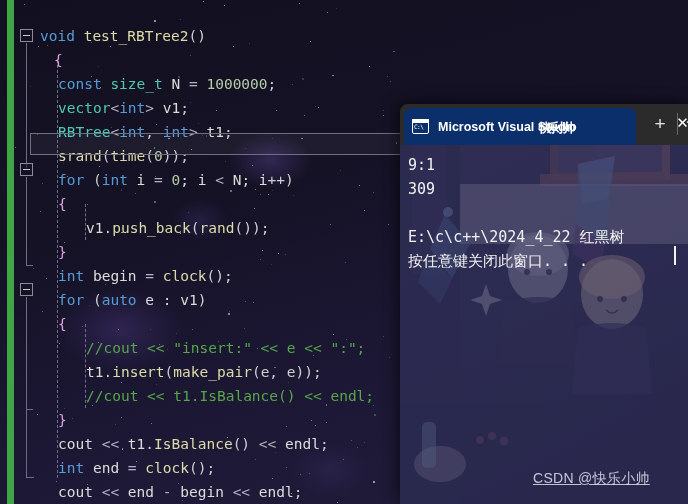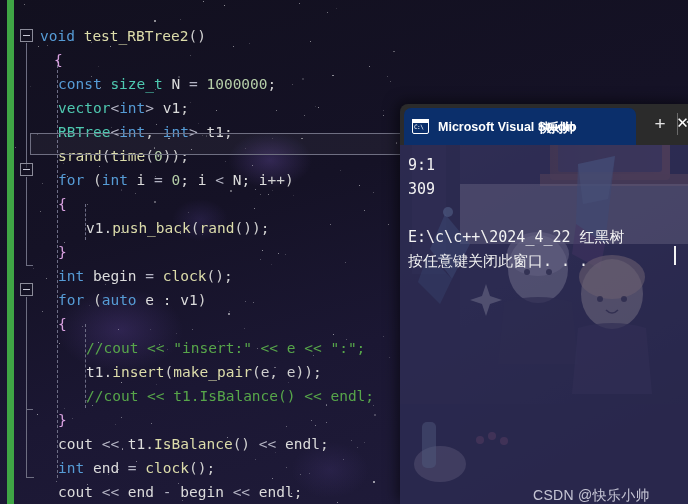--- a/index.html
+++ b/index.html
@@ -279,26 +279,27 @@
   #console-caret {
     position: absolute;
     left: 274px; top: 101px;
     width: 2px; height: 19px;
     background: #f2f2f2;
   }
 
   
   #watermark {
     position: absolute;
-    left: 533px; top: 487px;
+    left: 533px; top: 470px;
     color: rgba(235,235,245,0.80);
     font-size: 14px;
     font-family: "Liberation Sans", sans-serif;
     white-space: nowrap;
     letter-spacing: 0.3px;
+    text-decoration: underline;
   }
 </style>
 </head>
 <body>
 
 <div id="editor">
 
   <div id="stars">
       <div class="star" style="width: 1px; height: 1px; left: 272.125px; top: 478.299px; opacity: 0.6;"></div>
       <div class="star" style="width: 1px; height: 1px; left: 310.686px; top: 419.597px; opacity: 0.51;"></div>

